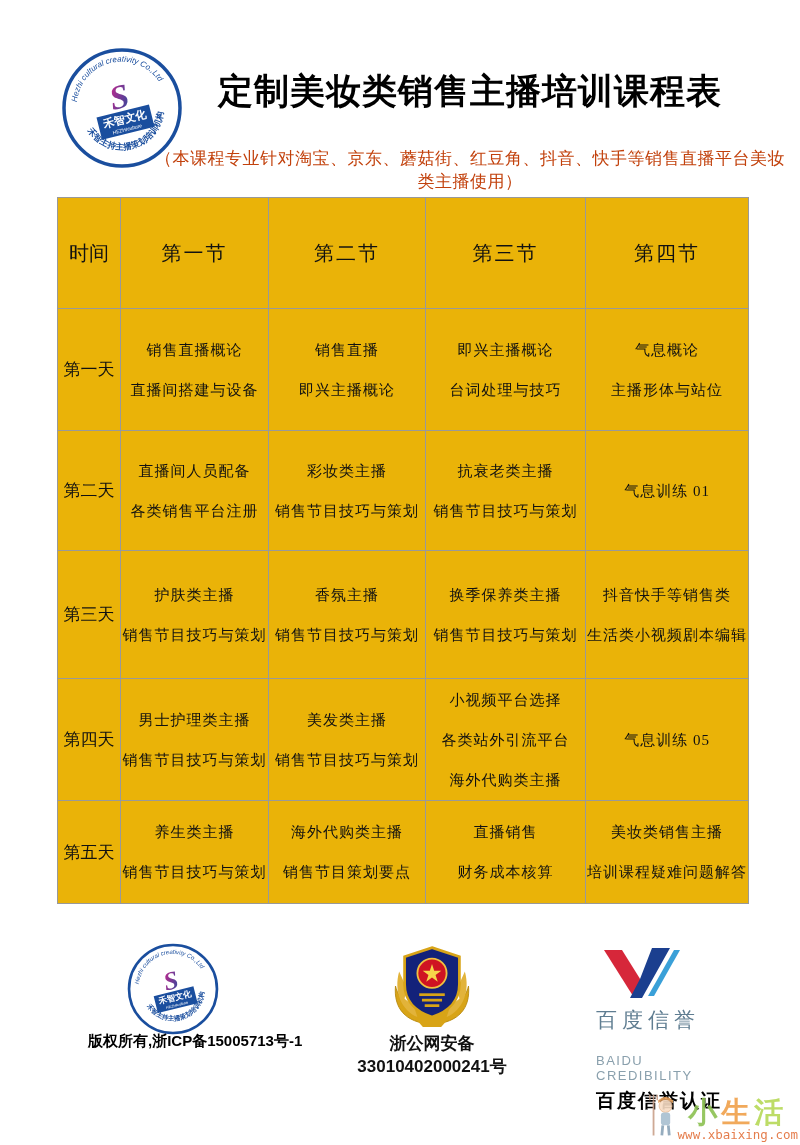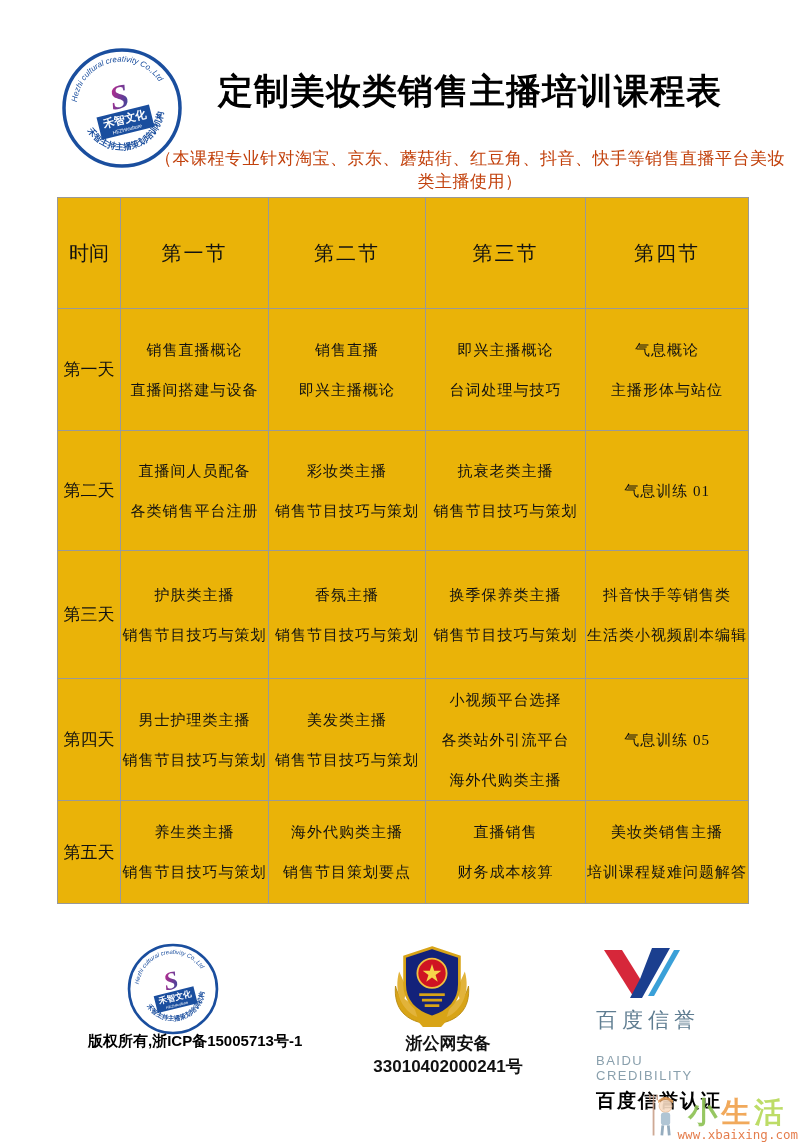--- a/index.html
+++ b/index.html
@@ -29,21 +29,21 @@
   th.h-sec{font-size:20px;letter-spacing:2px;}
   td.time-cell,th.time-cell{font-size:17px;}
   .cell-lines{display:flex;flex-direction:column;justify-content:center;align-items:center;
               gap:20px;height:100%;}
   .cell-line{font-size:15px;line-height:20px;letter-spacing:1px;white-space:nowrap;}
 
   
   .copyright{position:absolute;left:88px;top:1032px;font-size:15px;font-weight:bold;
              font-family:"Liberation Sans","DejaVu Sans",sans-serif;color:#000;}
   .police-badge{position:absolute;left:386px;top:944px;width:92px;height:84px;}
-  .police-text{position:absolute;left:348px;top:1032px;width:200px;text-align:center;
+  .police-text{position:absolute;left:332px;top:1032px;width:200px;text-align:center;
                font-size:17px;font-weight:bold;font-family:"Liberation Sans","DejaVu Sans",sans-serif;}
   .baidu-block{position:absolute;left:596px;top:946px;width:148px;text-align:left;
                font-family:"Liberation Sans","DejaVu Sans",sans-serif;}
   .baidu-cn{margin-top:2px;font-size:21px;color:#5f7d91;letter-spacing:5px;}
   .baidu-en{margin-top:19px;font-size:13px;color:#8aa0ad;letter-spacing:1.5px;}
   .baidu-cert{margin-top:5px;font-size:19px;font-weight:bold;color:#000;letter-spacing:2px;}
 
   
   .watermark{position:absolute;right:2px;bottom:2px;width:150px;height:62px;
              display:flex;align-items:flex-end;opacity:.9;

